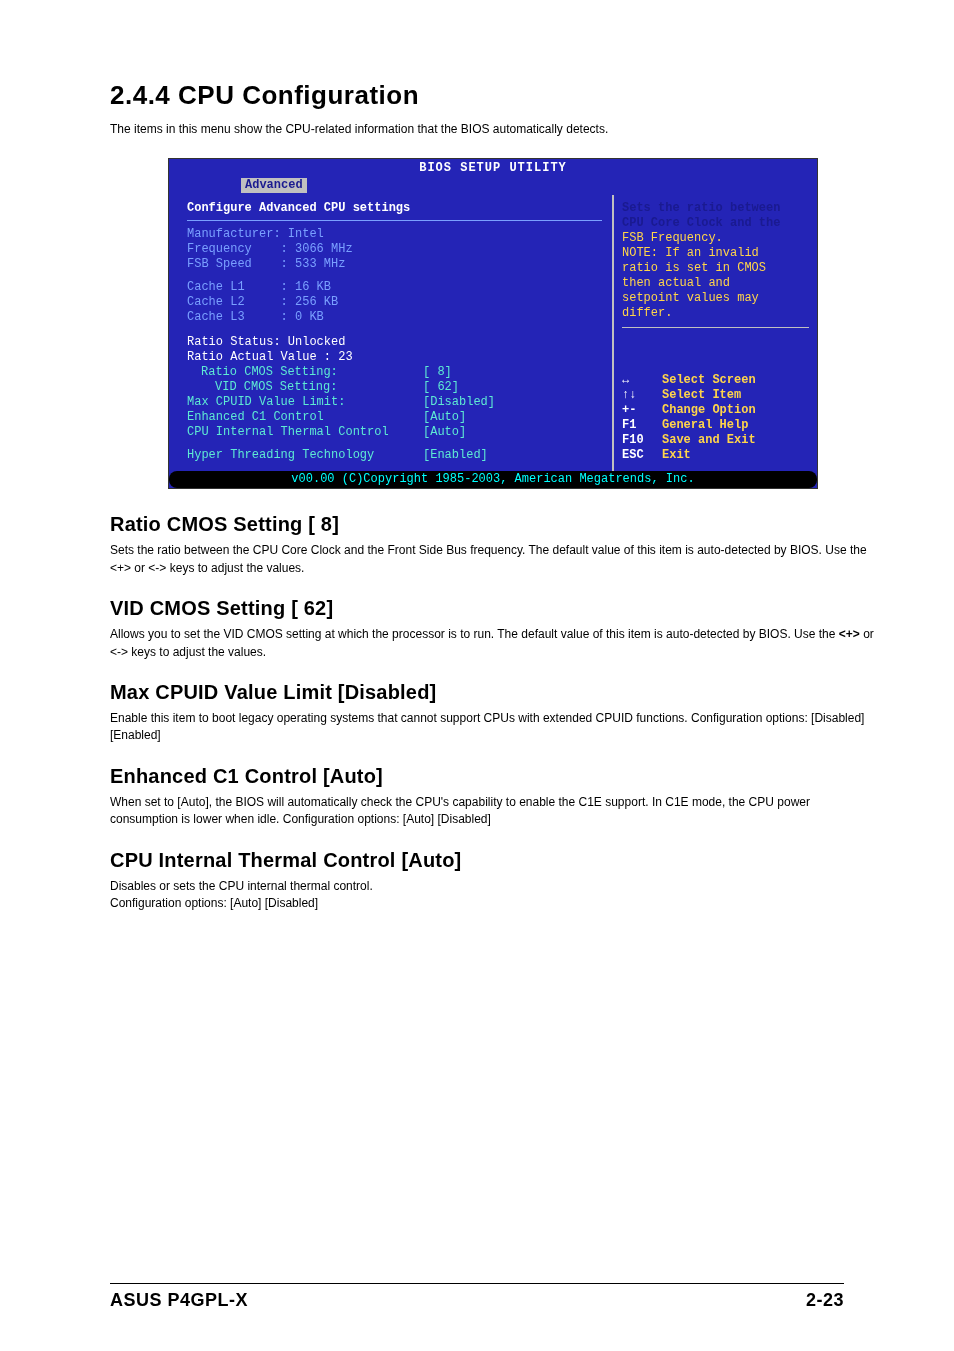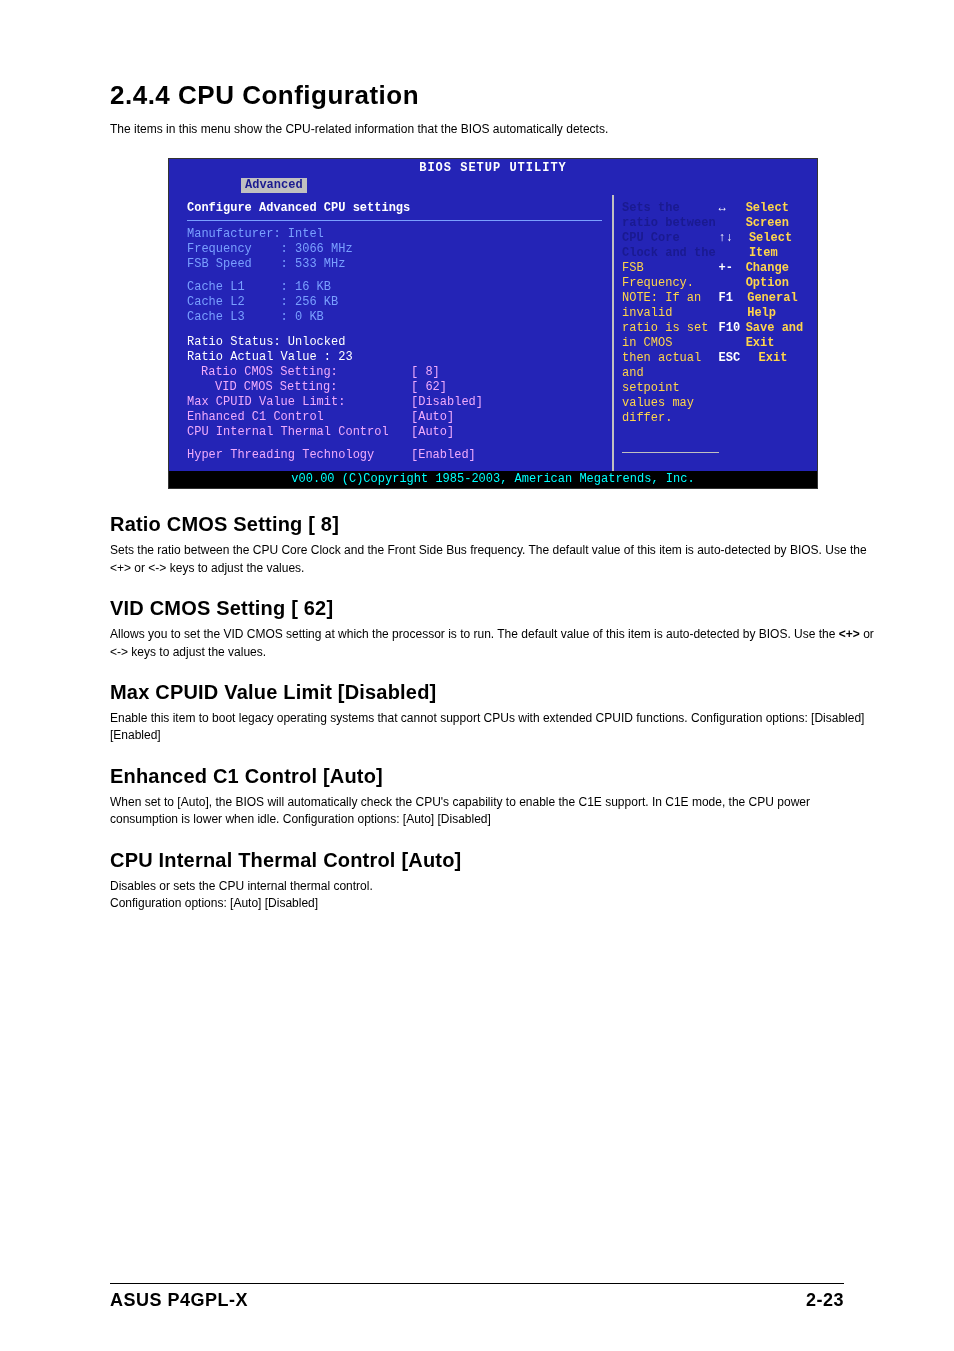--- a/index.html
+++ b/index.html
@@ -73,20 +73,21 @@
     padding: 6px 10px 8px 18px;
     position: relative;
   }
   .bios-right {
     width: 205px;
     background: #2424b6;
     color: #ffd54a;
     padding: 6px 8px 8px 8px;
     border-left: 2px solid #c0c0c0;
     display: flex;
+    flex-direction: column;
   }
   .bios-right-top {
     border: 1px solid #c0c0c0;
     border-left: none;
     border-right: none;
     border-top: none;
     padding-bottom: 6px;
     margin-bottom: 10px;
   }
   .bios-headline {
@@ -102,41 +103,43 @@
   .cpu-info {
     color: #7aa0ff;
     white-space: pre;
   }
   .cpu-white {
     color: #ffffff;
     white-space: pre;
   }
   .cpu-row {
     display: flex;
-    color: #f0abfc;
+    color: #5eead4;
+    gap: 12px;
   }
   .cpu-row .lbl { width: 210px; white-space: pre; }
   .cpu-row .val { white-space: pre; }
   .indent1 { padding-left: 14px; }
   .indent2 { padding-left: 28px; }
   .help-text {
     color: #ffd54a;
     white-space: normal;
   }
   .help-dark { color: #1a1a90; font-weight:700; }
   .nav-row { display:flex; }
   .nav-row .k { width:40px; color:#ffffff; font-weight:700; }
   .nav-row .d { color:#ffd54a; font-weight:700; }
   .bios-footer {
     background: #000000;
     color: #00ffff;
     text-align: center;
     font-family: "Courier New", monospace;
     font-size: 12px;
     padding: 1px 0;
+    border-radius: 8px;
   }
   
   .page-footer {
     position: absolute;
     bottom: 40px;
     left: 110px;
     right: 110px;
     border-top: 1px solid #000;
     padding-top: 6px;
     display: flex;

